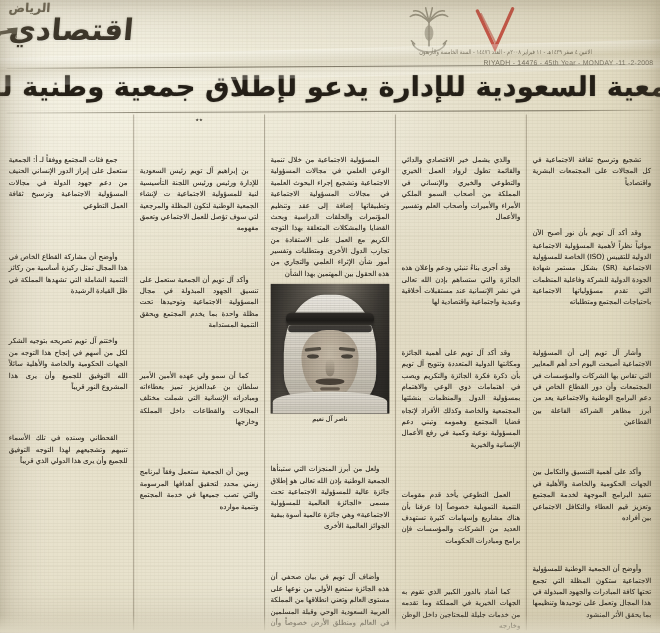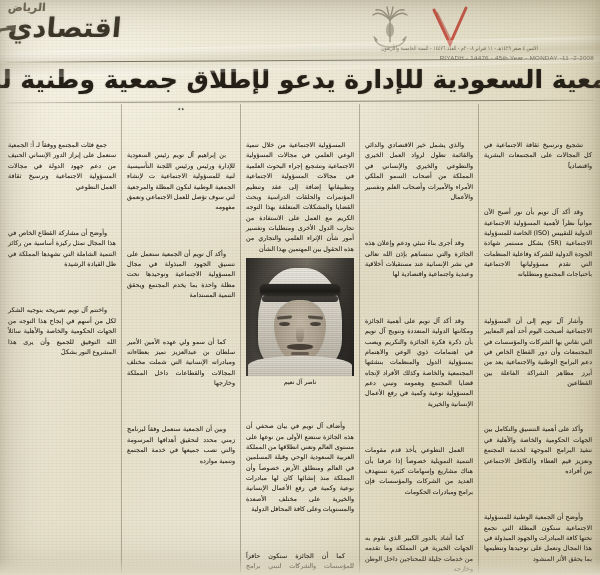--- a/index.html
+++ b/index.html
@@ -286,35 +286,37 @@
           <div class="eye-r"></div>
         <div class="nose"></div>
         <div class="mustache"></div>
         <div class="mouth"></div>
         <div class="shoulder"></div>
         <div class="halftone"></div>
       </div>
       <div class="photo-caption">ناصر آل نعيم</div>
     </div>
     <div id="c3-after">
+        <p class="indent">ولعل من أبرز المنجزات التي ستبنأها الجمعية الوطنية بإذن الله تعالى هو إطلاق جائزة عالية للمسؤولية الاجتماعية تحت مسمى «الجائزة العالمية للمسؤولية الاجتماعية» وهي جائزة عالمية أسوة ببقية الجوائز العالمية الأخرى</p>
         <p class="indent">وأضاف آل تويم في بيان صحفي أن هذه الجائزة ستضع الأولى من نوعها على مستوى العالم وتعني انطلاقها من المملكة العربية السعودية الوحي وقبلة المسلمين في العالم ومنطلق الأرض خصوصاً وأن المملكة منذ إنشائها كان لها مبادرات نوعية وكمية في رفع الأعمال الإنسانية والخيرية على مختلف الأصعدة والمستويات وعلى كافة المحافل الدولية</p>
         <p class="indent">كما أن الجائزة ستكون حافزاً للمؤسسات والشركات لتبني برامج مستدامة في مجال المسؤولية الاجتماعية بما يعود بالنفع على المجتمع ككل</p>
       </div>
   </div>
 
   <div class="col" id="c4">
       <div class="dropline">٭٭</div>
       <p class="indent">بن إبراهيم آل تويم رئيس السعودية للإدارة ورئيس ورئيس اللجنة التأسيسية لنية للمسؤولية الاجتماعية ت لإنشاء الجمعية الوطنية لتكون المظلة والمرجعية لتي سوف تؤصل للعمل الاجتماعي وتعمق مفهومه</p>
       <p class="indent">وأكد آل تويم أن الجمعية ستعمل على تنسيق الجهود المبذولة في مجال المسؤولية الاجتماعية وتوحيدها تحت مظلة واحدة بما يخدم المجتمع ويحقق التنمية المستدامة</p>
       <p class="indent">كما أن سمو ولي عهده الأمين الأمير سلطان بن عبدالعزيز تميز بعطاءاته ومبادراته الإنسانية التي شملت مختلف المجالات والقطاعات داخل المملكة وخارجها</p>
       <p class="indent">وبين أن الجمعية ستعمل وفقاً لبرنامج زمني محدد لتحقيق أهدافها المرسومة والتي تصب جميعها في خدمة المجتمع وتنمية موارده</p>
     </div>
   <div class="col" id="c5">
       <p class="indent">جمع فئات المجتمع ووفقاً لـ أ: الجمعية ستعمل على إبراز الدور الإنساني الحنيف من دعم جهود الدولة في مجالات المسؤولية الاجتماعية وترسيخ ثقافة العمل التطوعي</p>
       <p class="indent">وأوضح أن مشاركة القطاع الخاص في هذا المجال تمثل ركيزة أساسية من ركائز التنمية الشاملة التي تشهدها المملكة في ظل القيادة الرشيدة</p>
-      <p class="indent">واختتم آل تويم تصريحه بتوجيه الشكر لكل من أسهم في إنجاح هذا التوجه من الجهات الحكومية والخاصة والأهلية سائلاً الله التوفيق للجميع وأن يرى هذا المشروع النور بشكلً</p>
+      <p class="indent">واختتم آل تويم تصريحه بتوجيه الشكر لكل من أسهم في إنجاح هذا التوجه من الجهات الحكومية والخاصة والأهلية سائلاً الله التوفيق للجميع وأن يرى هذا المشروع النور قريباً</p>
+      <p class="indent">القحطاني وسنده في تلك الأسماء تنبيهم وتشجيعهم لهذا التوجه التوفيق للجميع وأن يرى هذا الدولي الذي قريباً</p>
     </div>
 </div>
 
 <div id="crease"></div>
 <div id="grain"></div>
 <div id="vignette"></div>
 <div class="clipfade"></div>
 
 </body></html>

